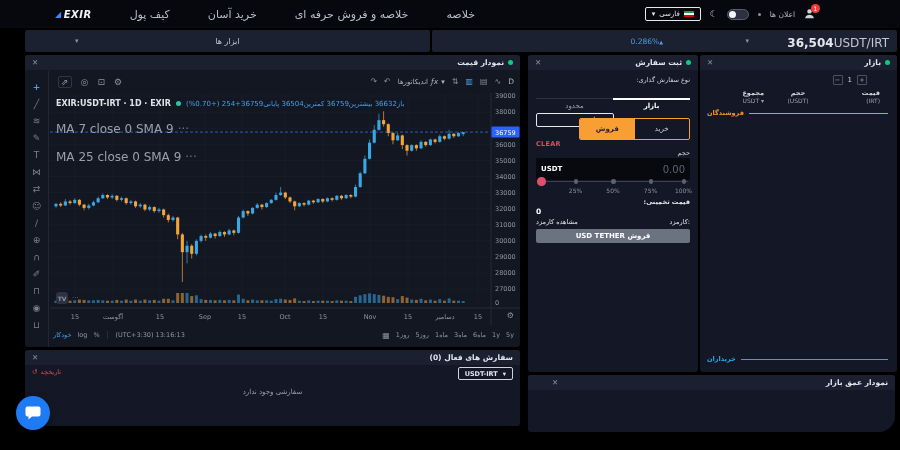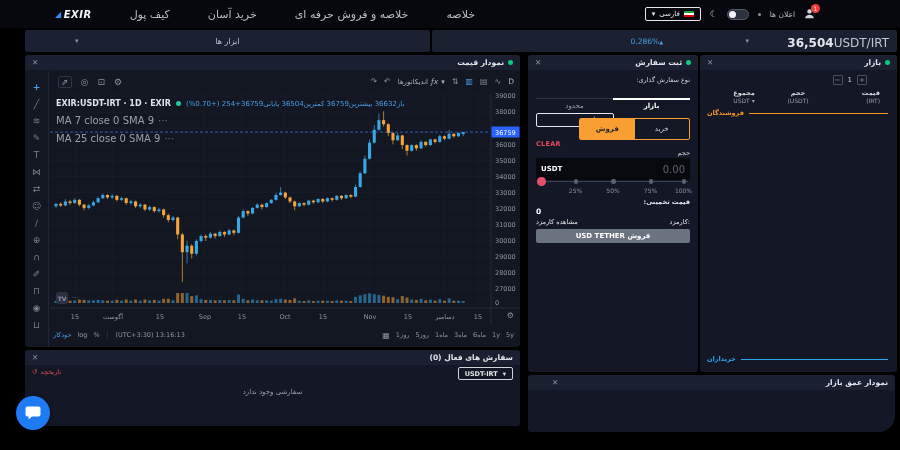--- a/index.html
+++ b/index.html
@@ -71,21 +71,21 @@
   .vtools { position:absolute; left:0; top:16px; width:24px; bottom:0; display:flex; flex-direction:column;
             align-items:center; gap:8px; padding-top:12px; border-right:1px solid #20273a; }
   .vt { color:#787f8d; font-size:9px; line-height:9px; cursor:pointer; }
   .vt.active { color:#4a9fe8; font-weight:bold; }
   #chart-svg { position:absolute; left:25px; top:38px; }
   .legend { position:absolute; left:31px; top:44px; pointer-events:none; z-index:3; }
   .lg1 { display:flex; align-items:center; gap:5px; }
   .lg-sym { font-size:8px; font-weight:600; color:#dfe2e8; }
   .lg-dot { width:5px; height:5px; border-radius:50%; background:#26c6a2; }
   .lg-ohlc { font-size:7px; color:#4a9fe8; direction:rtl; }
-  .lg-ma { margin-top:7px; font-size:10px; color:#9aa0ab; }
+  .lg-ma { margin-top:14px; font-size:12px; color:#9aa0ab; }
   .lg-ma .dots { color:#6b7280; margin-left:4px; }
   .twm { position:absolute; left:31px; top:237px; display:flex; align-items:center; gap:4px; z-index:2; }
   .twm .tvbox { width:12px; height:12px; border-radius:3px; background:#2c3243; color:#8a92a3;
                 font-size:6px; font-weight:bold; display:flex; align-items:center; justify-content:center; }
   .twm .dots { color:#6b7280; font-size:7px; }
   .axis-gear { position:absolute; right:6px; top:256px; color:#8a92a3; font-size:8px; }
   .cfoot { position:absolute; left:28px; right:6px; top:272px; height:16px; display:flex;
            align-items:center; justify-content:space-between; font-size:6.5px; color:#9095a3; }
   .cfoot .lft { display:flex; align-items:center; gap:6px; }
   .cfoot .auto { color:#4a9fe8; cursor:pointer; }
@@ -136,21 +136,21 @@
 
   
   .p-book { left:700px; top:55px; width:197px; height:317px; }
   .b-controls { position:absolute; right:30px; top:20px; display:flex; align-items:center; gap:5px; }
   .b-sq { width:10px; height:10px; border:1px solid #4a5261; border-radius:1px; color:#9aa0ab;
           font-size:6.5px; line-height:8px; text-align:center; cursor:pointer; }
   .b-gval { font-size:7px; color:#d4d7de; }
   .b-cols { position:absolute; left:0; right:0; top:34px; display:grid; grid-template-columns:64px 68px 57px; }
   .b-col { font-size:6.5px; font-weight:bold; color:#d4d7de; line-height:8px; }
   .b-col .l2 { font-weight:normal; font-size:6px; color:#9aa0ab; }
-  .b-col.c0 { text-align:center; padding-left:24px; }
+  .b-col.c0 { text-align:right; padding-left:24px; }
   .b-col.c1 { text-align:center; }
   .b-col.c2 { text-align:right; padding-right:9px; }
   .b-divider { position:absolute; left:7px; right:9px; display:flex; align-items:center; gap:5px; }
   .b-divider .lbl { font-size:6.5px; font-weight:bold; white-space:nowrap; }
   .b-divider .line { flex:1; height:1px; }
   .b-sellers { top:54px; } .b-sellers .lbl { color:#f7941d; } .b-sellers .line { background:#f7941d; }
   .b-buyers { bottom:9px; } .b-buyers .lbl { color:#2aa7e8; } .b-buyers .line { background:#2aa7e8; }
 
   
   .p-orders { left:25px; top:350px; width:495px; height:76px; }

